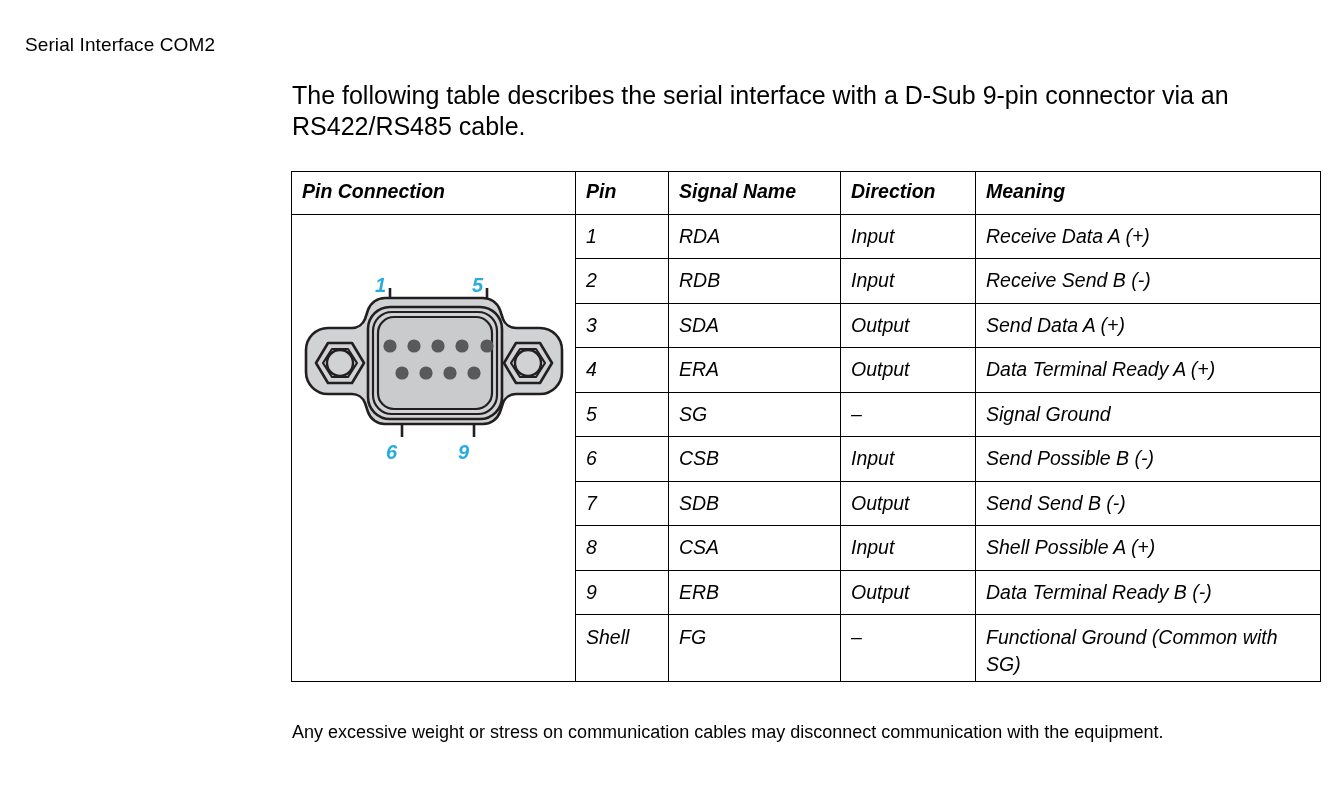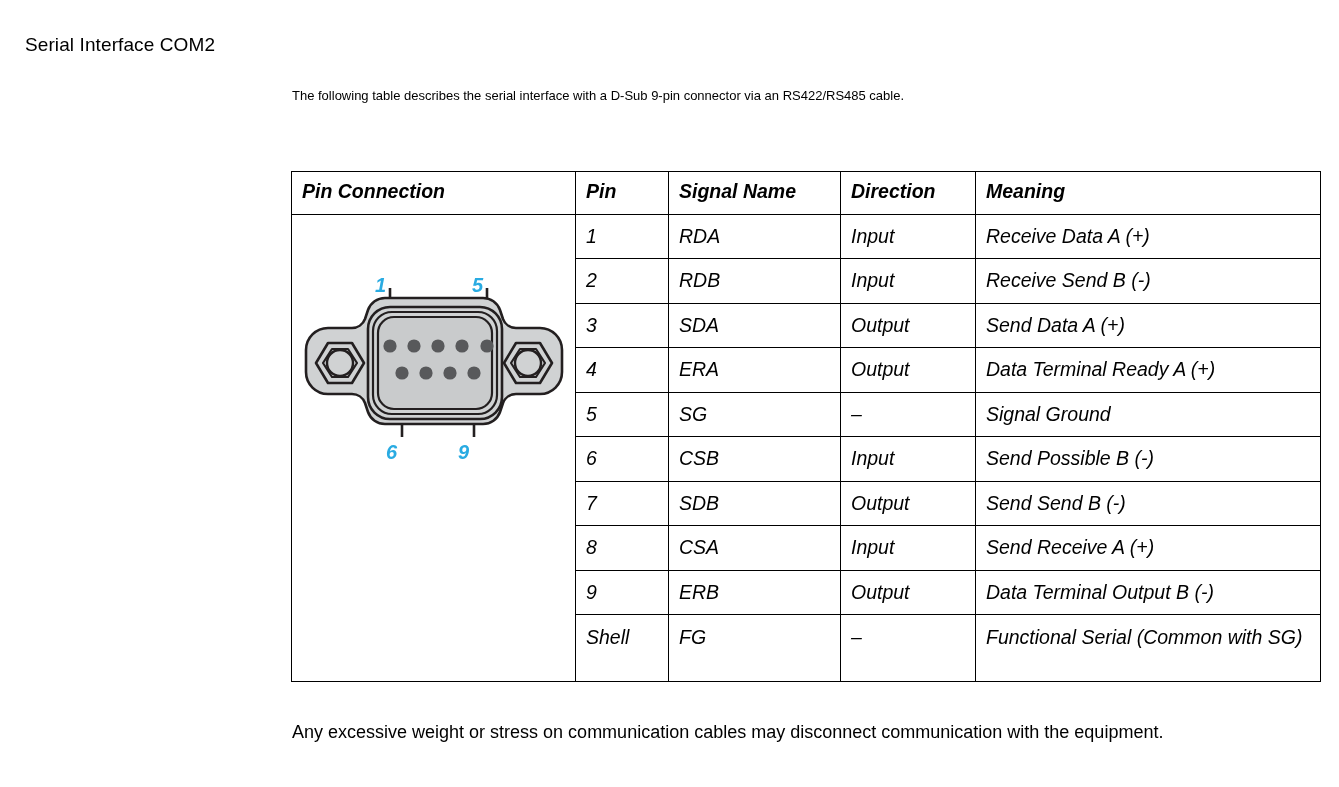--- a/index.html
+++ b/index.html
@@ -28,21 +28,21 @@
     color: #000;
     white-space: nowrap;
   }
 
   
   .intro-para {
     position: absolute;
     left: 292px;
     top: 80px;
     width: 1030px;
-    font-size: 13px;
+    font-size: 25px;
     line-height: 31px;
     color: #000;
   }
 
   
   .pin-table-wrap {
     position: absolute;
     left: 291px;
     top: 171px;
     width: 1029px;
@@ -268,31 +268,31 @@
       <tr>
         <td class="cell">7</td>
         <td class="cell">SDB</td>
         <td class="cell">Output</td>
         <td class="cell">Send Send B (-)</td>
       </tr>
       <tr>
         <td class="cell">8</td>
         <td class="cell">CSA</td>
         <td class="cell">Input</td>
-        <td class="cell">Send Receive A (+)</td>
+        <td class="cell">Shell Possible A (+)</td>
       </tr>
       <tr>
         <td class="cell">9</td>
         <td class="cell">ERB</td>
         <td class="cell">Output</td>
-        <td class="cell">Data Terminal Output B (-)</td>
+        <td class="cell">Data Terminal Ready B (-)</td>
       </tr>
       <tr>
         <td class="cell-tall">Shell</td>
         <td class="cell-tall">FG</td>
         <td class="cell-tall">–</td>
-        <td class="cell-tall">Functional Serial (Common with SG)</td>
+        <td class="cell-tall">Functional Ground (Common with SG)</td>
       </tr>
     </tbody>
   </table>
 </div>
 
 <div class="footer-para">Any excessive weight or stress on communication cables may disconnect communication with the equipment.</div>
 
 </body></html>

